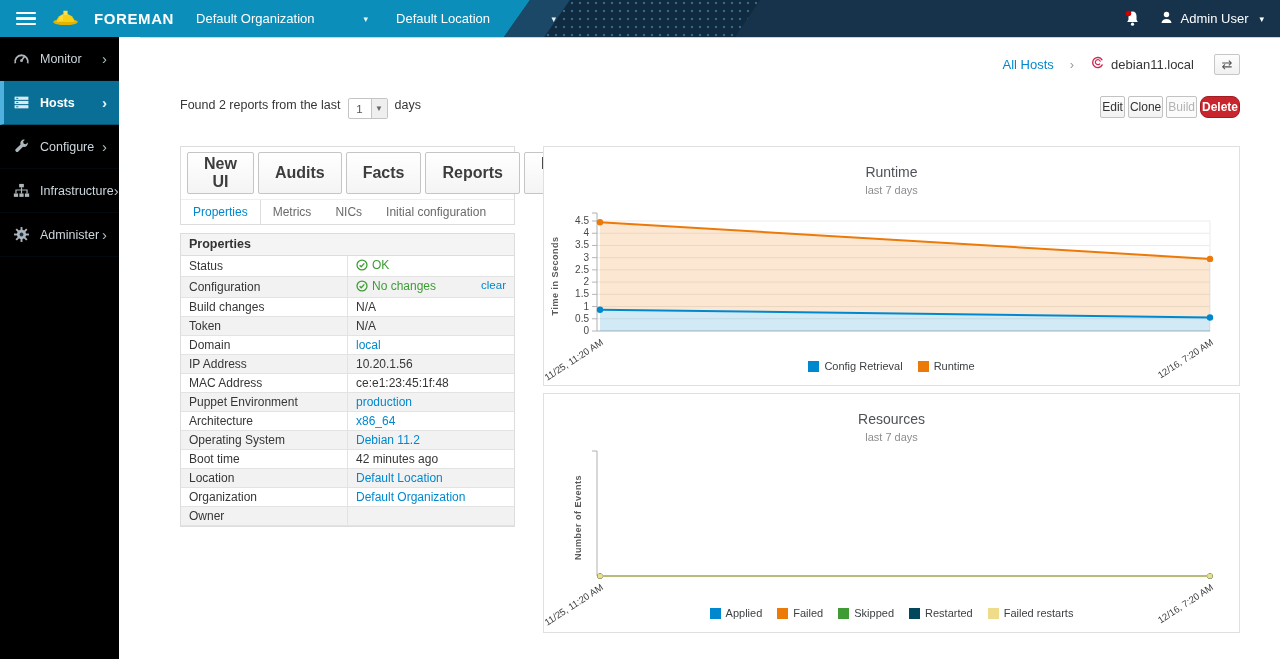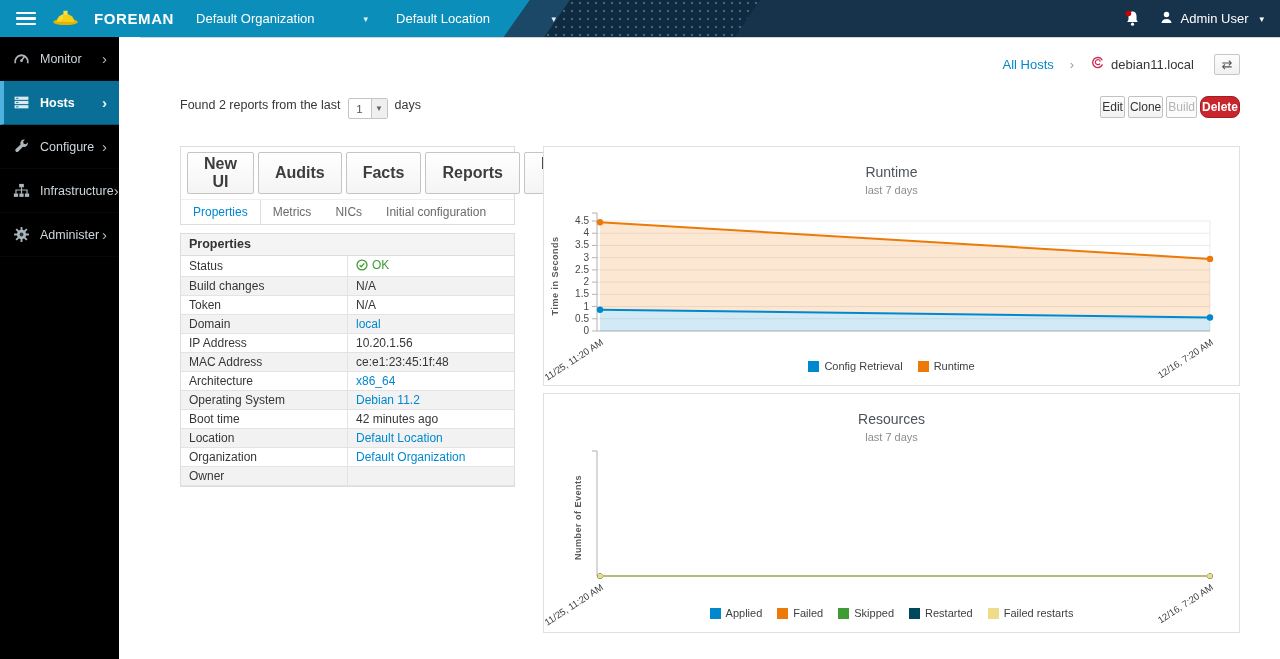--- a/index.html
+++ b/index.html
@@ -288,38 +288,52 @@
                   <td class="k">Status</td>
                   <td><span class="ok-val">
                       <svg width="12" height="12" viewBox="0 0 14 14" style="flex:0 0 12px">
                         <circle cx="7" cy="7" r="5.8" fill="none" stroke="#3f9c35" stroke-width="1.5"></circle>
                         <path d="M4.2 7.2 l1.9 1.9 3.6-4" fill="none" stroke="#3f9c35" stroke-width="1.5"></path>
                       </svg>
                       <span>OK</span>
                     </span></td>
                 </tr>
                 <tr>
+                  <td class="k">Configuration</td>
+                  <td><span class="ok-val">
+                      <svg width="12" height="12" viewBox="0 0 14 14" style="flex:0 0 12px">
+                        <circle cx="7" cy="7" r="5.8" fill="none" stroke="#3f9c35" stroke-width="1.5"></circle>
+                        <path d="M4.2 7.2 l1.9 1.9 3.6-4" fill="none" stroke="#3f9c35" stroke-width="1.5"></path>
+                      </svg>
+                      <span>No changes</span>
+                    </span><span class="clear-link">clear</span></td>
+                </tr>
+                <tr>
                   <td class="k">Build changes</td>
                   <td>N/A</td>
                 </tr>
                 <tr>
                   <td class="k">Token</td>
                   <td>N/A</td>
                 </tr>
                 <tr>
                   <td class="k">Domain</td>
                   <td><span class="link">local</span></td>
                 </tr>
                 <tr>
                   <td class="k">IP Address</td>
                   <td>10.20.1.56</td>
                 </tr>
                 <tr>
                   <td class="k">MAC Address</td>
                   <td>ce:e1:23:45:1f:48</td>
+                </tr>
+                <tr>
+                  <td class="k">Puppet Environment</td>
+                  <td><span class="link">production</span></td>
                 </tr>
                 <tr>
                   <td class="k">Architecture</td>
                   <td><span class="link">x86_64</span></td>
                 </tr>
                 <tr>
                   <td class="k">Operating System</td>
                   <td><span class="link">Debian 11.2</span></td>
                 </tr>
                 <tr>

